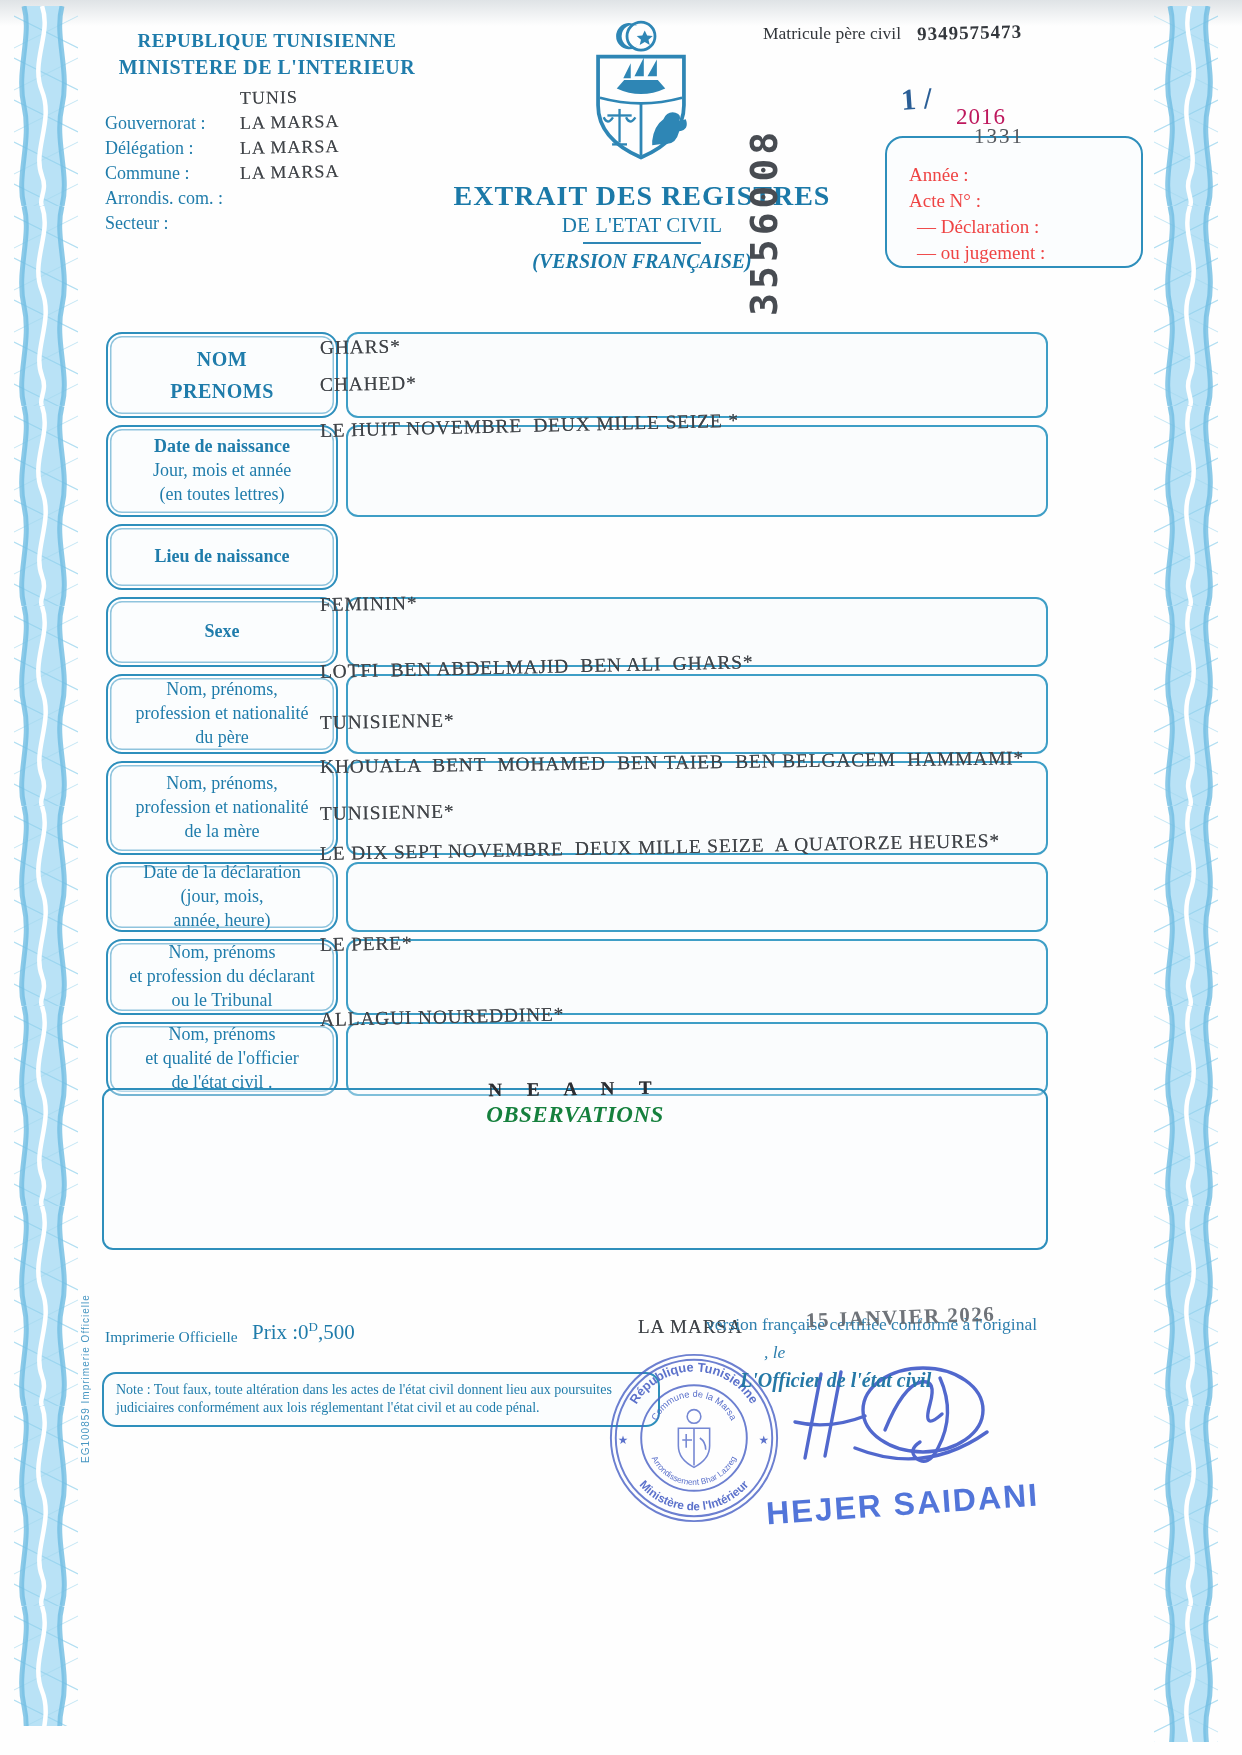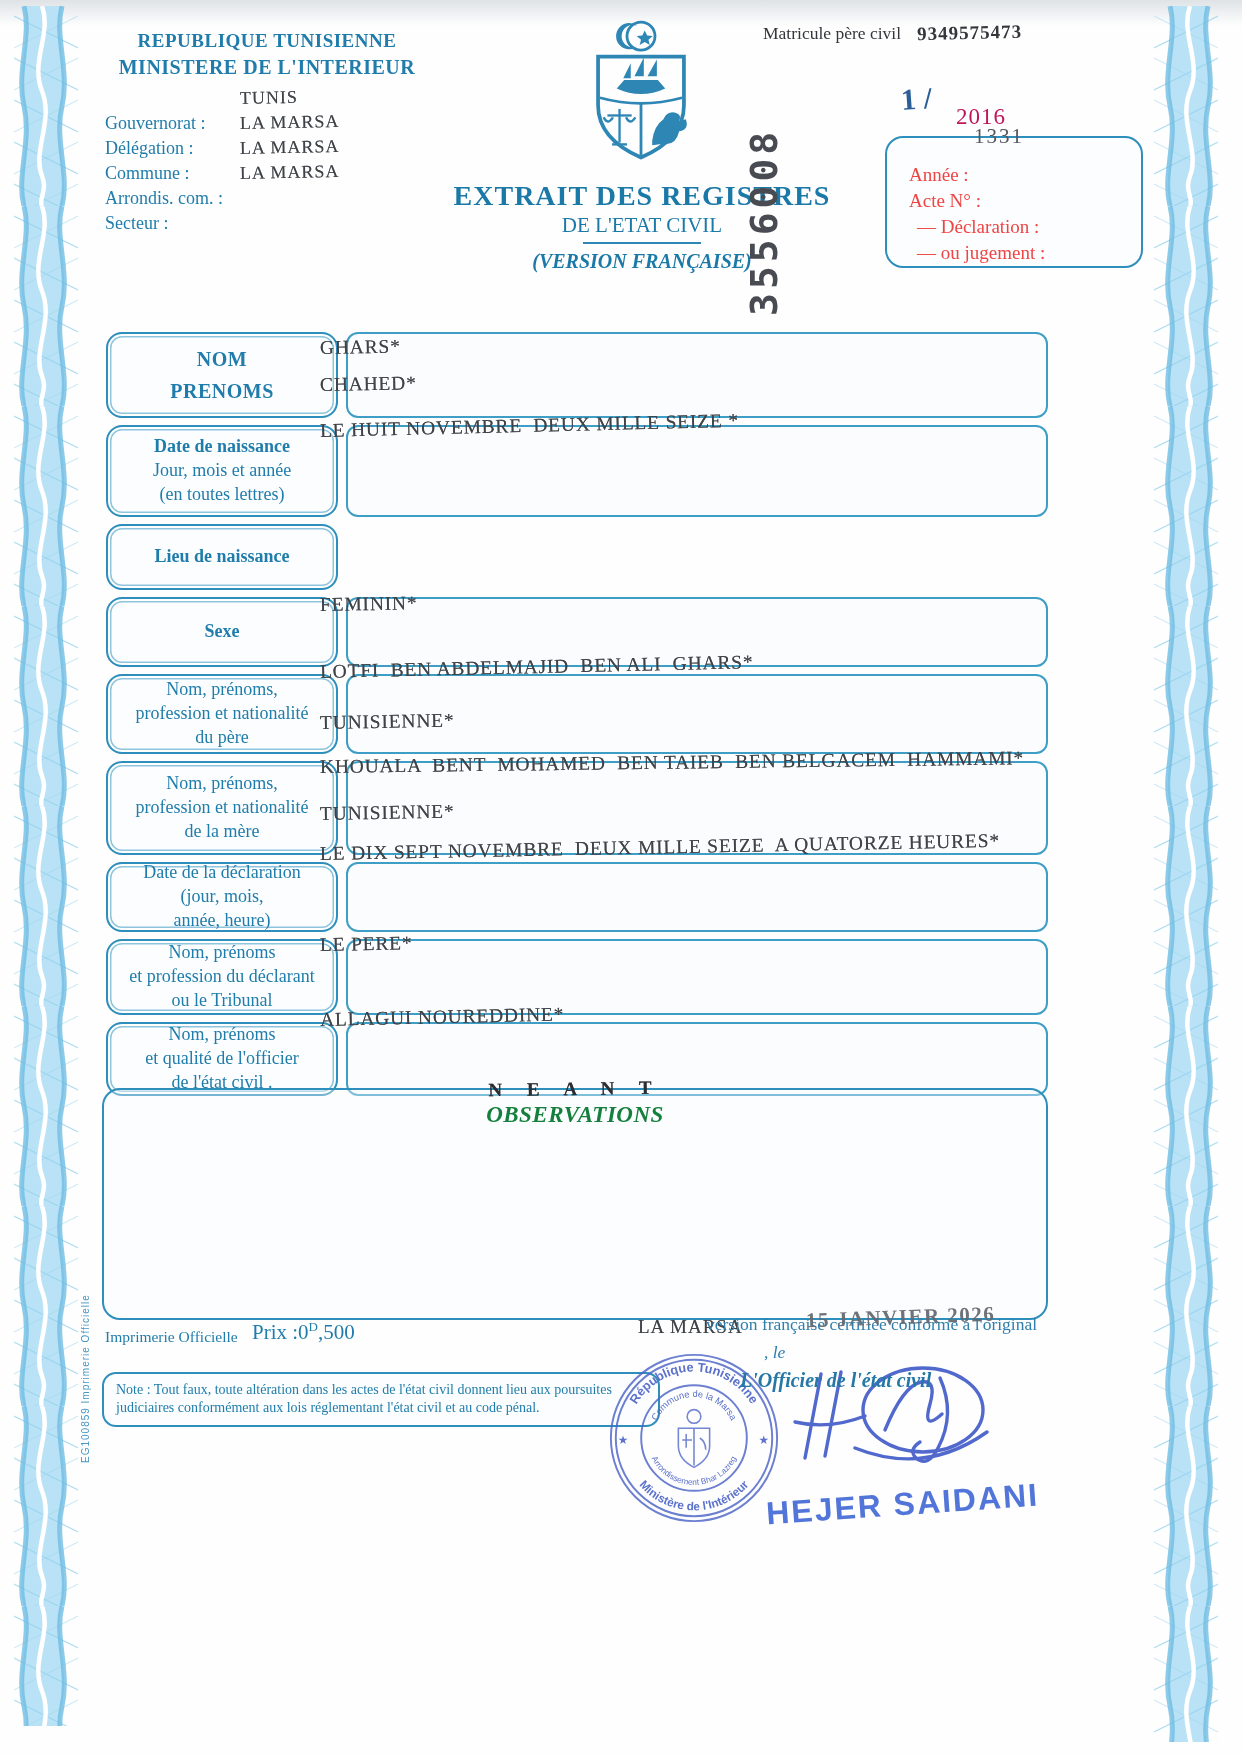--- a/index.html
+++ b/index.html
@@ -72,22 +72,22 @@
   .r2 .vline:nth-child(1){top:-7px;transform:rotate(-1.4deg);}
   .r3 .vline:nth-child(1){top:6px}
   .r4 .vline:nth-child(1){top:-5px}
   .r5 .vline:nth-child(1){top:-15px;transform:rotate(-1.3deg);}.r5 .vline:nth-child(2){top:36px}
   .r6 .vline:nth-child(1){top:-7px;transform:rotate(-0.7deg);}.r6 .vline:nth-child(2){top:40px}
   .r7 .vline:nth-child(1){top:-21px;transform:rotate(-1.1deg);}
   .r8 .vline:nth-child(1){top:-7px}
   .r9 .vline:nth-child(1){top:-15px;transform:rotate(-1.3deg);}
 
   
-  .obs{position:absolute;left:102px;top:1088px;width:946px;height:232px;box-sizing:border-box;
-        border:2.5px solid #2e8fbc;border-radius:18px;background:rgba(248,252,254,.35);padding-left:24px;}
+  .obs{position:absolute;left:102px;top:1088px;width:946px;height:162px;box-sizing:border-box;
+        border:2.5px solid #2e8fbc;border-radius:11px;background:rgba(248,252,254,.35);padding-left:24px;}
   .neant{position:absolute;left:0;right:0;top:-12px;text-align:center;color:#2b2e33;
         font-weight:bold;font-size:19px;letter-spacing:10px;transform:rotate(-0.8deg);
         text-shadow:0 0 .6px rgba(40,40,40,.6);}
   .obs-title{position:absolute;left:0;right:0;top:12px;text-align:center;color:#15803d;
         font-style:italic;font-weight:bold;font-size:23px;letter-spacing:.5px;}
 
   
   .imprimerie{position:absolute;left:105px;top:1328px;font-size:15.5px;color:#1f7cab;}
   .prix{position:absolute;left:252px;top:1319px;font-size:21px;color:#1f7cab;}
   .prix sup{font-size:13px;}

